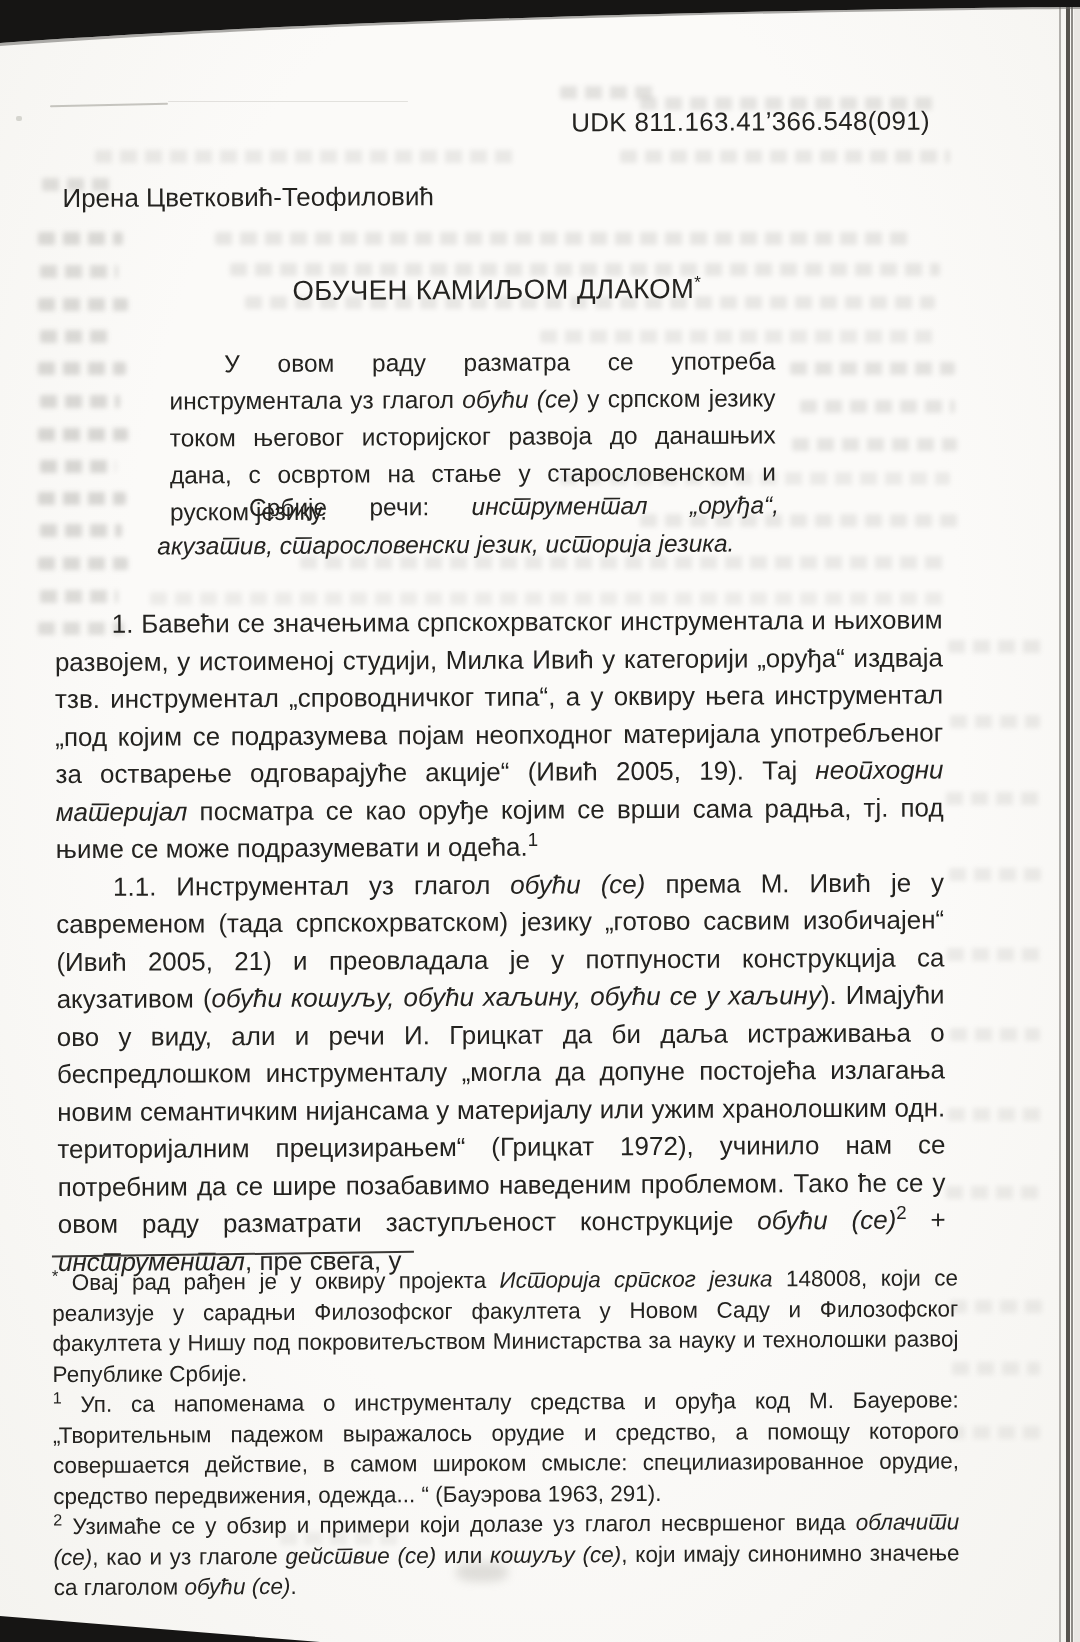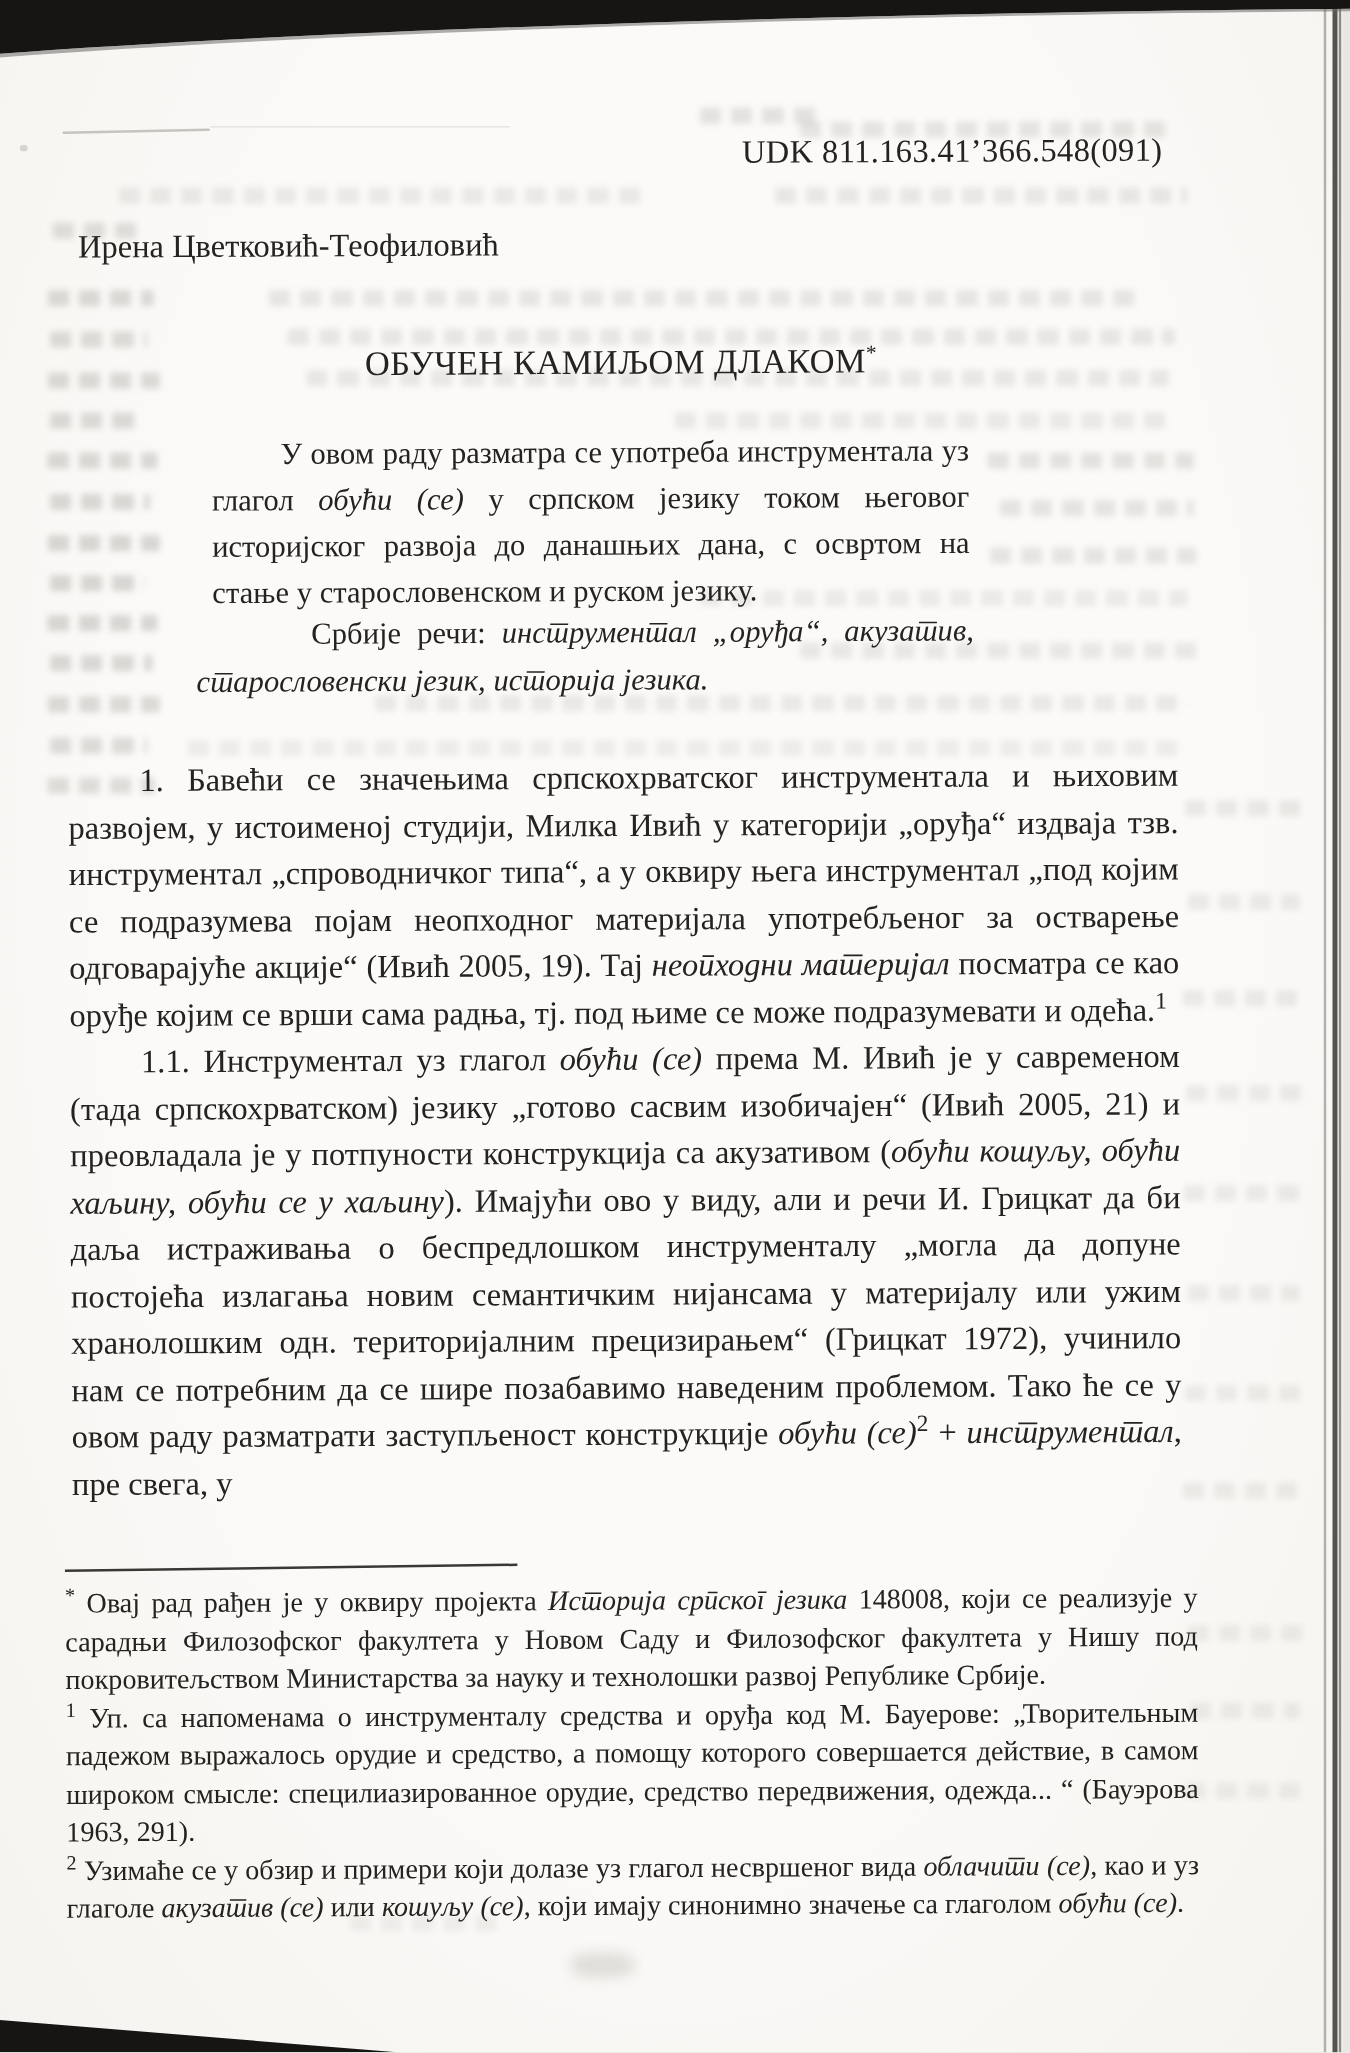--- a/index.html
+++ b/index.html
@@ -1,19 +1,19 @@
 <!DOCTYPE html>
 <html lang="sr"><head>
 <meta charset="utf-8">
 <style>
   html,body{margin:0;padding:0;background:#e9e8e4;}
   .page{
     position:relative;width:1080px;height:1642px;margin:0 auto;overflow:hidden;
     background:radial-gradient(ellipse at 50% 42%, #fbfaf8 55%, #f4f3ef 100%);
-    font-family:Liberation Serif, serif;
+    font-family:Liberation Sans, sans-serif;
     color:#242320;
   }
   .scan-top{position:absolute;top:0;left:0;width:1080px;height:48px;z-index:6;}
   .scan-corner{position:absolute;bottom:0;left:0;width:320px;height:26px;z-index:6;}
   .edge{position:absolute;top:4px;bottom:0;z-index:5;}
   .edge.l1{left:1059px;width:2px;background:#b2b0ac;}
   .edge.l2{left:1066px;width:4px;background:#56534e;}
   .edge.l3{left:1071px;width:2px;background:#8d8b86;}
   .edge.l4{left:1074px;width:6px;background:#e9e7e3;}
   .pencil{position:absolute;z-index:2;background:#b4b3ac;height:2px;border-radius:2px;}
@@ -120,17 +120,17 @@
     <div class="body-block">
       <p><span>1. Бавећи се значењима српскохрватског инструментала и њиховим развојем, у истоименој студији, Милка Ивић у категорији „оруђа“ издваја тзв. инструментал „спроводничког типа“, а у оквиру њега инструментал „под којим се подразумева појам неопходног материјала употребљеног за остварење одговарајуће акције“ (Ивић 2005, 19). Тај </span><span class="it">неопходни материјал</span><span> посматра се као оруђе којим се врши сама радња, тј. под њиме се може подразумевати и одећа.</span><span class="sup">1</span></p>
       <p><span>1.1. Инструментал уз глагол </span><span class="it">обући (се)</span><span> према М. Ивић је у савременом (тада српскохрватском) језику „готово сасвим изобичајен“ (Ивић 2005, 21) и преовладала је у потпуности конструкција са акузативом (</span><span class="it">обући кошуљу, обући хаљину, обући се у хаљину</span><span>). Имајући ово у виду, али и речи И. Грицкат да би даља истраживања о беспредлошком инструменталу „могла да допуне постојећа излагања новим семантичким нијансама у материјалу или ужим хранолошким одн. територијалним прецизирањем“ (Грицкат 1972), учинило нам се потребним да се шире позабавимо наведеним проблемом. Тако ће се у овом раду разматрати заступљеност конструкције </span><span class="it">обући (се)</span><span class="sup">2</span><span> + </span><span class="it">инструментал</span><span>, пре свега, у</span></p>
     </div>
 
     <div class="fn-sep"></div>
 
     <div class="footnotes">
       <p><span class="fnmark">*</span><span><span> Овај рад рађен је у оквиру пројекта </span><span class="it">Историја српског језика</span><span> 148008, који се реализује у сарадњи Филозофског факултета у Новом Саду и Филозофског факултета у Нишу под покровитељством Министарства за науку и технолошки развој Републике Србије.</span></span></p>
       <p><span class="fnmark">1</span><span><span> Уп. са напоменама о инструменталу средства и оруђа код М. Бауерове: „Творительным падежом выражалось орудие и средство, а помощу которого совершается действие, в самом широком смысле: специлиазированное орудие, средство передвижения, одежда... “ (Бауэрова 1963, 291).</span></span></p>
-      <p><span class="fnmark">2</span><span><span> Узимаће се у обзир и примери који долазе уз глагол несвршеног вида </span><span class="it">облачити (се)</span><span>, као и уз глаголе </span><span class="it">акузатив (се)</span><span> или </span><span class="it">кошуљу (се)</span><span>, који имају синонимно значење са глаголом </span><span class="it">обући (се)</span><span>.</span></span></p>
+      <p><span class="fnmark">2</span><span><span> Узимаће се у обзир и примери који долазе уз глагол несвршеног вида </span><span class="it">облачити (се)</span><span>, као и уз глаголе </span><span class="it">действие (се)</span><span> или </span><span class="it">кошуљу (се)</span><span>, који имају синонимно значење са глаголом </span><span class="it">обући (се)</span><span>.</span></span></p>
     </div>
 
   </div>
 </div>
 
 </body></html>

